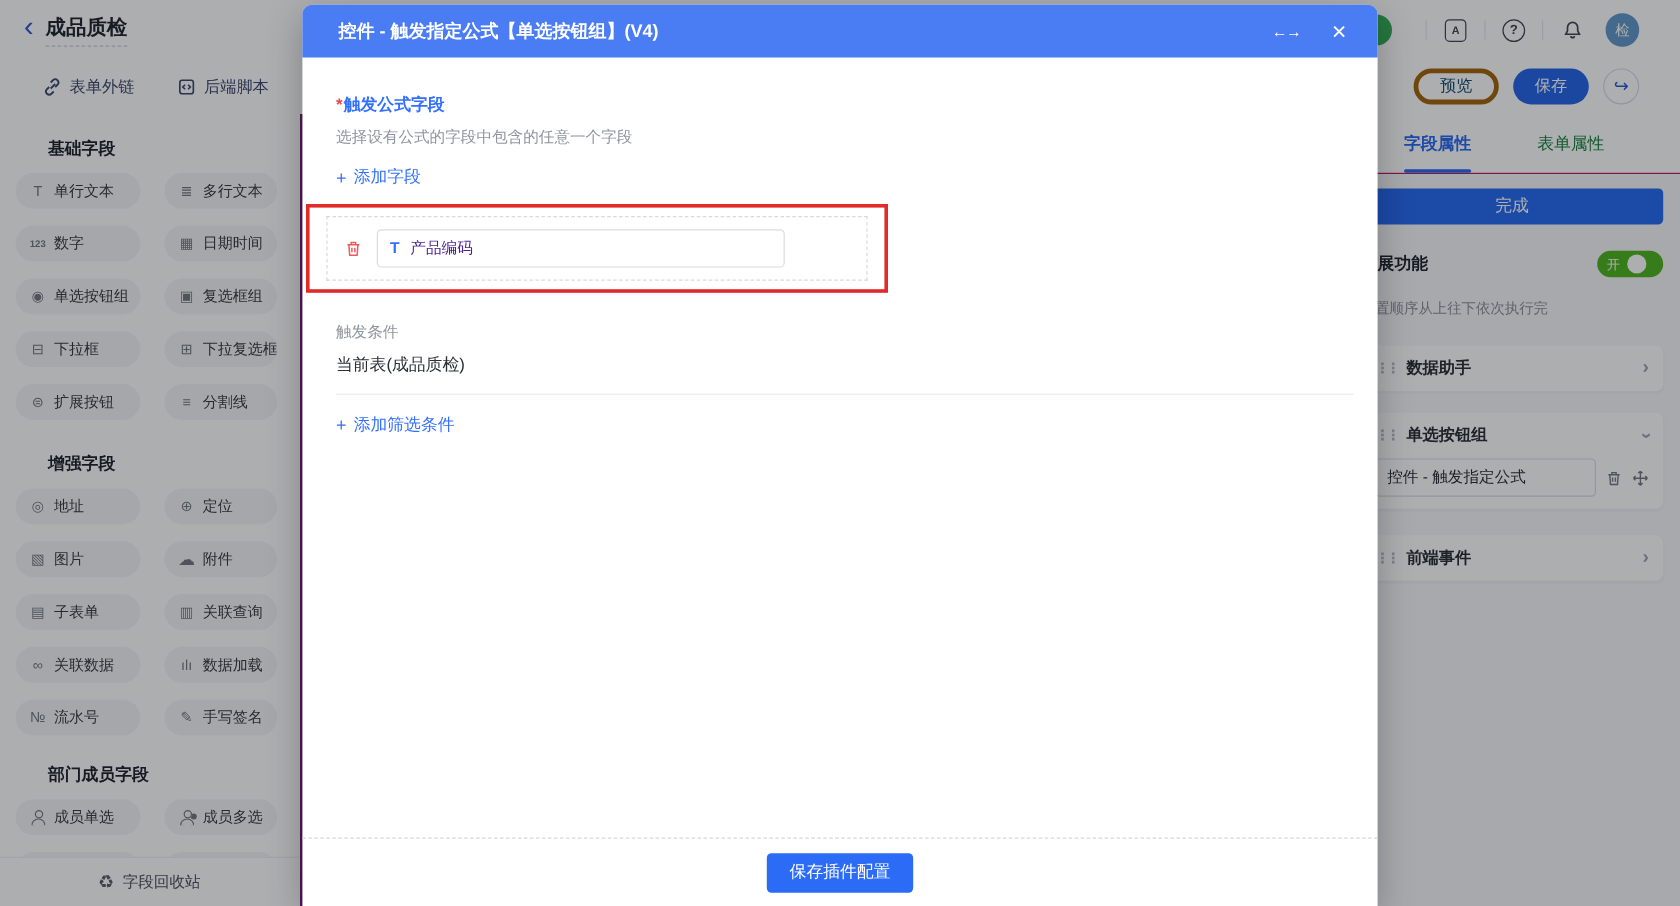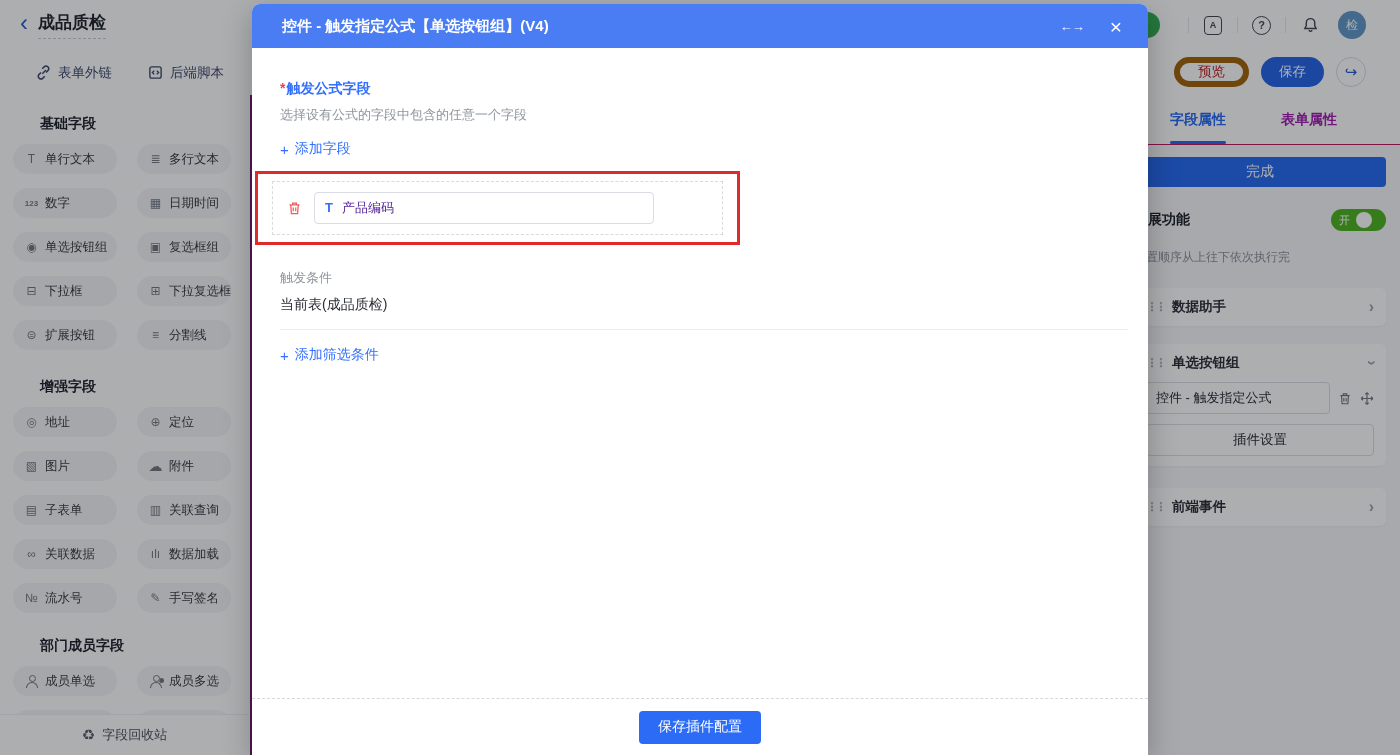--- a/index.html
+++ b/index.html
@@ -17,21 +17,21 @@
   .book{width:16px;height:17px;border:1.6px solid #3f4350;border-radius:4px;font-size:9px;font-weight:700;display:flex;align-items:center;justify-content:center;}
   .helpc{width:17px;height:17px;border:1.6px solid #3f4350;border-radius:50%;font-size:11px;font-weight:700;display:flex;align-items:center;justify-content:center;}
   .avatar{width:28px;height:28px;border-radius:50%;background:#5e96c8;color:#fff;font-size:12px;display:flex;align-items:center;justify-content:center;margin:0 34px 0 18px;}
   
   .toolbar{position:absolute;left:0;top:50px;width:1400px;height:45px;background:#fff;border-bottom:1px solid #eef0f3;display:flex;align-items:center;}
   .tool-item{display:flex;align-items:center;gap:7px;color:#3c466b;font-size:13.5px;margin-left:36px;cursor:pointer;}
   .tool-item svg{display:block;}
   .tool-stub{width:16px;height:16px;border:1.4px solid #3c466b;border-radius:3px;margin-left:86px;display:flex;align-items:end;justify-content:center;gap:1px;padding:2px 2px;}
   .tool-stub i{display:block;width:2px;background:#3c466b;}
   .tb-right{position:absolute;right:34px;top:7px;display:flex;align-items:center;gap:12px;}
-  .btn-preview{height:30px;padding:0 18px;border:6px solid #a16207;border-radius:16px;background:#fff;color:#b91c1c;font-size:13.5px;display:flex;align-items:center;cursor:pointer;}
+  .btn-preview{height:30px;padding:0 18px;border:4px solid #a16207;border-radius:16px;background:#fff;color:#0c4a6e;font-size:13.5px;display:flex;align-items:center;cursor:pointer;}
   .btn-save{height:30px;padding:0 18px;border:none;border-radius:16px;background:#2363e8;color:#fff;font-size:13.5px;display:flex;align-items:center;cursor:pointer;}
   .btn-share{width:30px;height:30px;border:1px solid #d5dbe5;border-radius:50%;background:#fff;color:#2458d6;font-size:15px;display:flex;align-items:center;justify-content:center;cursor:pointer;}
   
   .sidebar{position:absolute;left:0;top:95px;bottom:0;width:250px;background:#fff;border-right:7px solid #701a75;overflow:hidden;}
   .sec-title{font-size:14px;font-weight:700;color:#1a1f29;margin:20px 0 11px 40px;}
   .sec-title.t2{margin-top:28px;}
   .sec-title.t3{margin-top:24px;}
   .fgrid{display:grid;grid-template-columns:104px 94px;column-gap:20px;row-gap:14px;margin-left:13px;}
   .fbtn{height:30px;border-radius:16px;background:#f4f5f7;display:flex;align-items:center;padding-left:10px;font-size:12.5px;color:#33383f;cursor:grab;white-space:nowrap;overflow:hidden;}
   .s-icon{width:17px;margin-right:5px;color:#6f7680;font-size:12px;display:inline-flex;justify-content:center;flex:none;}
@@ -39,21 +39,21 @@
   .s-icon.sz-big{font-size:14px;}
   .picon{position:relative;width:14px;height:13px;display:inline-block;}
   .picon::before{content:"";position:absolute;top:0;left:4px;width:5px;height:5px;border:1.4px solid #6f7680;border-radius:50%;}
   .picon::after{content:"";position:absolute;bottom:0;left:1px;width:10px;height:5px;border:1.4px solid #6f7680;border-bottom:none;border-radius:6px 6px 0 0;}
   .picon.multi::before{box-shadow:5px 2px 0 -1px #6f7680;}
   .recycle-bar{position:absolute;left:0;bottom:0;width:249px;height:40px;background:#fff;border-top:1px solid #eef0f3;display:flex;align-items:center;justify-content:center;gap:7px;font-size:13px;color:#4a4f58;cursor:pointer;}
   .recycle-glyph{font-size:15px;color:#575c66;}
   
   .rightpanel{position:absolute;left:1100px;top:95px;right:0;bottom:0;background:#f6f7f9;}
   .tabsrow{height:49px;background:#fff;border-bottom:1px solid #be185d;display:flex;align-items:center;padding-left:34px;}
-  .tab{font-size:14px;color:#a21caf;margin-left:36px;height:49px;display:flex;align-items:center;position:relative;cursor:pointer;font-weight:bold;}
+  .tab{font-size:14px;color:#15803d;margin-left:36px;height:49px;display:flex;align-items:center;position:relative;cursor:pointer;}
   .tab.active{color:#2468f2;font-weight:600;}
   .tab.active::after{content:"";position:absolute;left:50%;transform:translateX(-50%);bottom:0;width:56px;height:3px;border-radius:2px;background:#2468f2;}
   .tab + .tab{margin-left:55px;}
   .panel-body{padding:12px 14px 0 34px;}
   .btn-done{height:30px;width:100%;border:none;border-radius:4px;background:#2468f2;color:#fff;font-size:14px;cursor:pointer;}
   .toggle-row{margin-top:22px;display:flex;align-items:center;justify-content:space-between;}
   .toggle-label{font-size:14px;font-weight:600;color:#1a1f29;white-space:nowrap;}
   .switch{width:44px;height:22px;border-radius:11px;background:#4db31e;display:flex;align-items:center;padding:0 3px 0 8px;color:#fff;font-size:11px;gap:6px;cursor:pointer;flex:none;}
   .knob{width:16px;height:16px;border-radius:50%;background:#fff;}
   .hint{margin-top:18px;font-size:12px;color:#8a8f99;white-space:nowrap;}
@@ -298,21 +298,20 @@
             <svg width="14" height="15" viewBox="0 0 24 24" fill="none" stroke="currentColor" stroke-width="2">
                 <path d="M4 7h16M9 7V4h6v3M6 7l1 14h10l1-14M10 11v6M14 11v6"></path>
               </svg>
           </span>
           <span class="mini-ic">
             <svg width="14" height="15" viewBox="0 0 24 24" fill="none" stroke="currentColor" stroke-width="2">
                 <path d="M12 2v20M2 12h20M12 2l-3 3M12 2l3 3M12 22l-3-3M12 22l3-3M2 12l3-3M2 12l3 3M22 12l-3-3M22 12l-3 3"></path>
               </svg>
           </span>
         </div>
-        <button class="btn-plgset">插件设置</button>
       </div>
 
       <div class="pcard">
         <div class="pcard-head">
           <span class="dots">⋮⋮</span>
           <span>前端事件</span>
           <span class="chev">›</span>
         </div>
       </div>
     </div>

